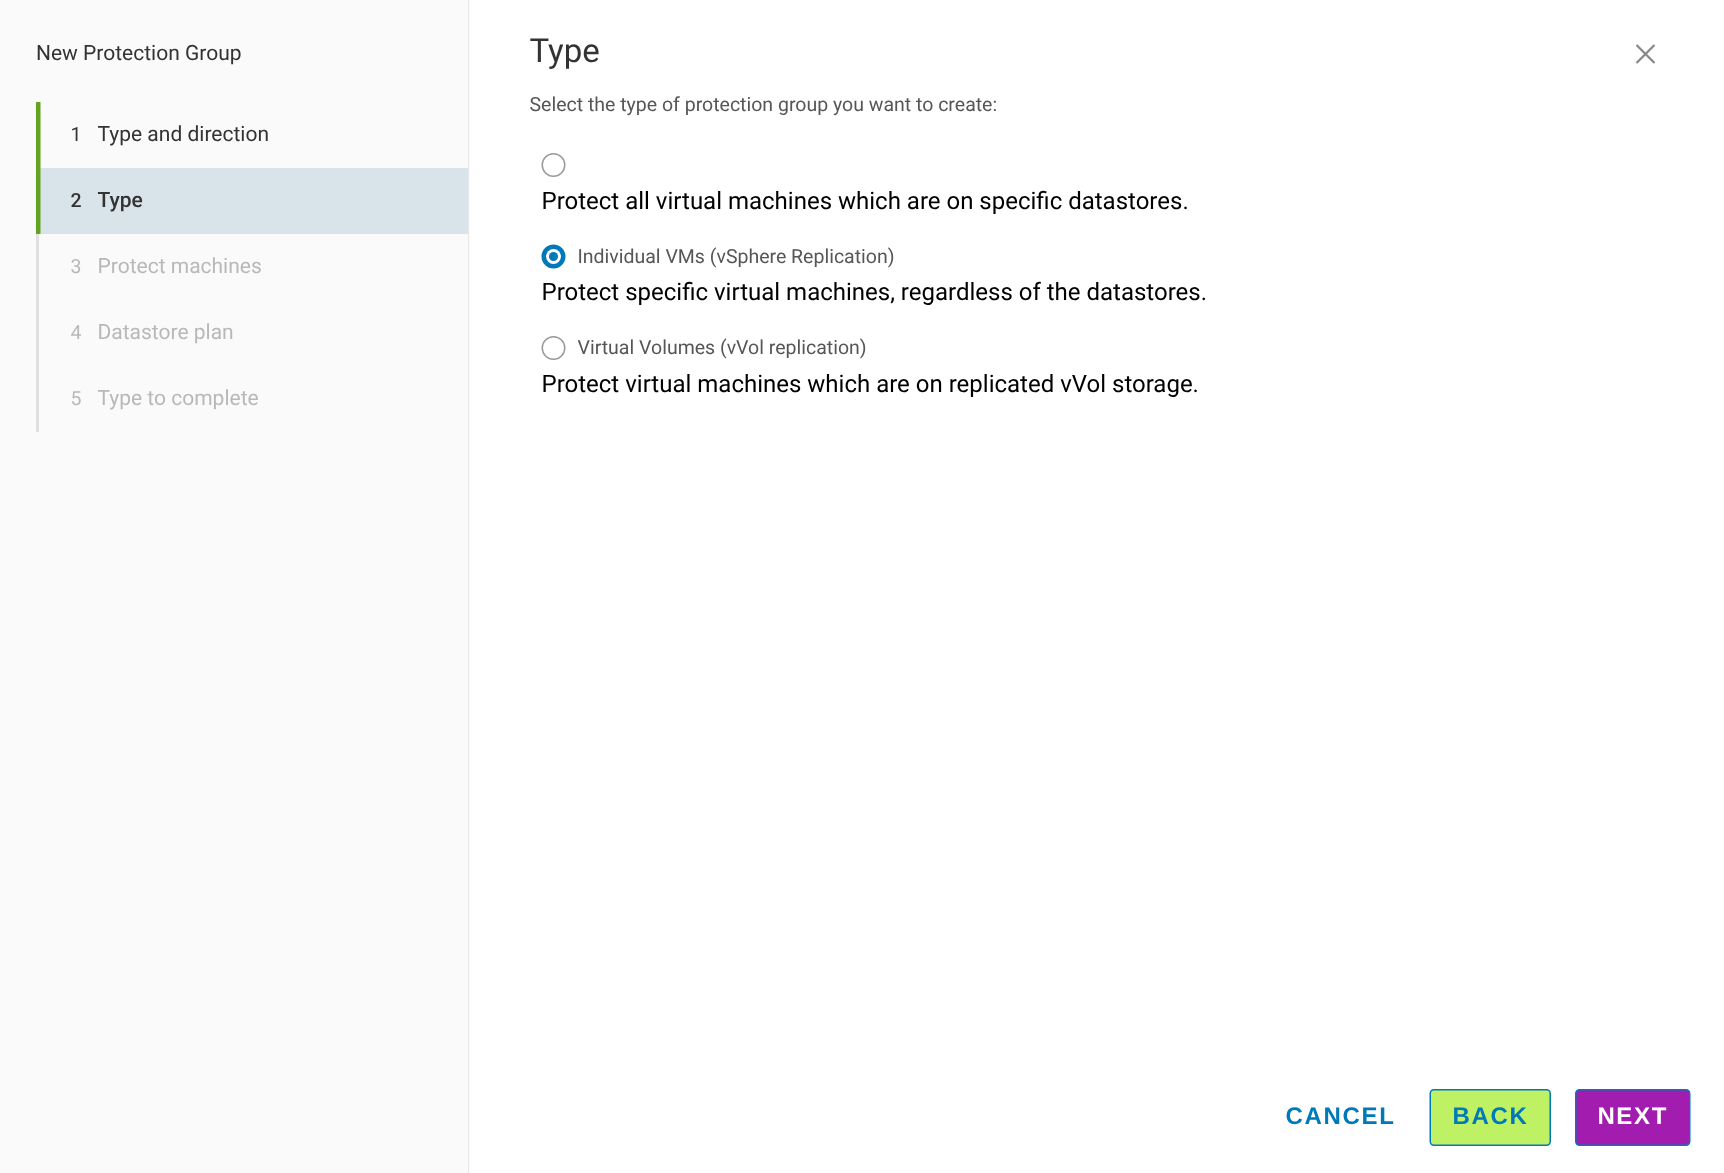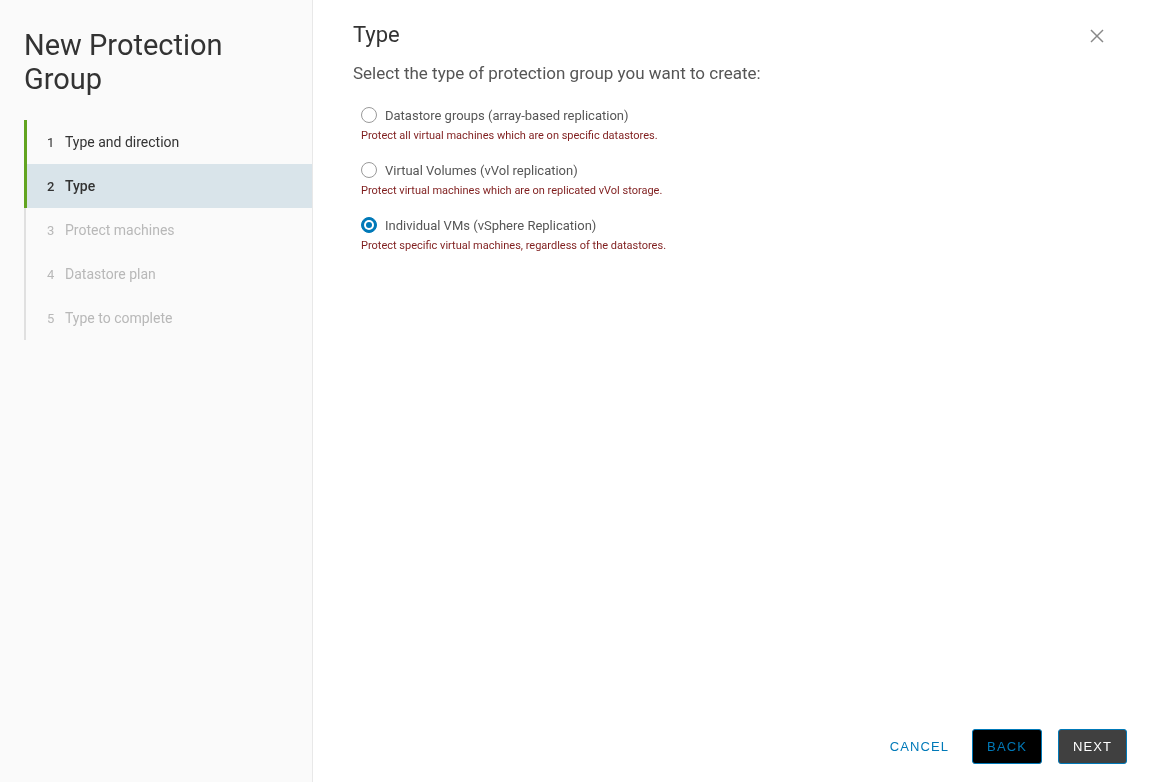--- a/index.html
+++ b/index.html
@@ -19,21 +19,21 @@
       width: 100%;
       height: 100%;
     }
     .sidebar {
       width: 313px;
       background: #fafafa;
       border-right: 1px solid #e8e8e8;
       padding-top: 20px;
     }
     .sidebar-title {
-      font-size: 29px;
+      font-size: 14px;
       font-weight: 400;
       color: #333;
       padding: 8px 24px 24px 24px;
     }
     .step-list {
       list-style: none;
       border-left: 2px solid #e0e0e0;
       margin-left: 24px;
     }
     .step-item {
@@ -86,21 +86,21 @@
       cursor: pointer;
       color: #888;
       padding: 4px;
       margin-top: 2px;
     }
     .close-btn svg {
       width: 16px;
       height: 16px;
     }
     .main-subtitle {
-      font-size: 17px;
+      font-size: 13px;
       color: #565656;
       padding: 8px 40px 16px 40px;
     }
     .options {
       padding: 0 40px;
     }
     .option {
       padding: 8px 0 12px 8px;
     }
     .option-row {
@@ -141,59 +141,59 @@
       height: 6px;
       border-radius: 50%;
       background: #0079b8;
       z-index: 1;
     }
     .option-label {
       font-size: 13px;
       color: #565656;
     }
     .option-desc {
-      font-size: 11px;
-      color: #7f1d1d;
+      font-size: 16px;
+      color: #000000;
       padding-left: 0px;
       margin-top: 6px;
     }
     .footer {
       position: absolute;
       bottom: 0;
       left: 0;
       right: 0;
       display: flex;
       justify-content: flex-end;
       align-items: center;
       gap: 16px;
       padding: 18px 22px;
     }
     .btn {
-      font-size: 13px;
-      font-weight: 400;
+      font-size: 16px;
+      font-weight: 700;
       letter-spacing: 1.1px;
       text-transform: uppercase;
       padding: 9px 14px;
       border-radius: 3px;
       cursor: pointer;
       border: 1px solid transparent;
       background: none;
     }
     .btn-cancel {
       color: #0079b8;
       padding: 9px 6px;
     }
     .btn-back {
       color: #0079b8;
       border: 1px solid #0079b8;
-      background: #000000;
+      background: #bef264;
     }
     .btn-next {
       color: #fff;
-      background: #404040;
+      background: #a21caf;
       border: 1px solid #0079b8;
     }
   </style>
 </head>
 <body>
 
 <div class="wizard">
   <aside class="sidebar">
     <h1 class="sidebar-title">New Protection Group</h1>
     <ul class="step-list">
@@ -229,40 +229,39 @@
           <line x1="14" y1="2" x2="2" y2="14"></line>
         </svg>
       </button>
     </div>
     <div class="main-subtitle">Select the type of protection group you want to create:</div>
 
     <div class="options">
       <div class="option">
         <div class="option-row">
           <span class="radio"></span>
-          <span class="option-label">Datastore groups (array-based replication)</span>
         </div>
         <div class="option-desc">Protect all virtual machines which are on specific datastores.</div>
+      </div>
+
+      <div class="option">
+        <div class="option-row">
+          <span class="radio selected"></span>
+          <span class="option-label">Individual VMs (vSphere Replication)</span>
+        </div>
+        <div class="option-desc">Protect specific virtual machines, regardless of the datastores.</div>
       </div>
 
       <div class="option">
         <div class="option-row">
           <span class="radio"></span>
           <span class="option-label">Virtual Volumes (vVol replication)</span>
         </div>
         <div class="option-desc">Protect virtual machines which are on replicated vVol storage.</div>
       </div>
-
-      <div class="option">
-        <div class="option-row">
-          <span class="radio selected"></span>
-          <span class="option-label">Individual VMs (vSphere Replication)</span>
-        </div>
-        <div class="option-desc">Protect specific virtual machines, regardless of the datastores.</div>
-      </div>
     </div>
 
     <div class="footer">
       <button class="btn btn-cancel">Cancel</button>
       <button class="btn btn-back">Back</button>
       <button class="btn btn-next">Next</button>
     </div>
   </main>
 </div>
 

